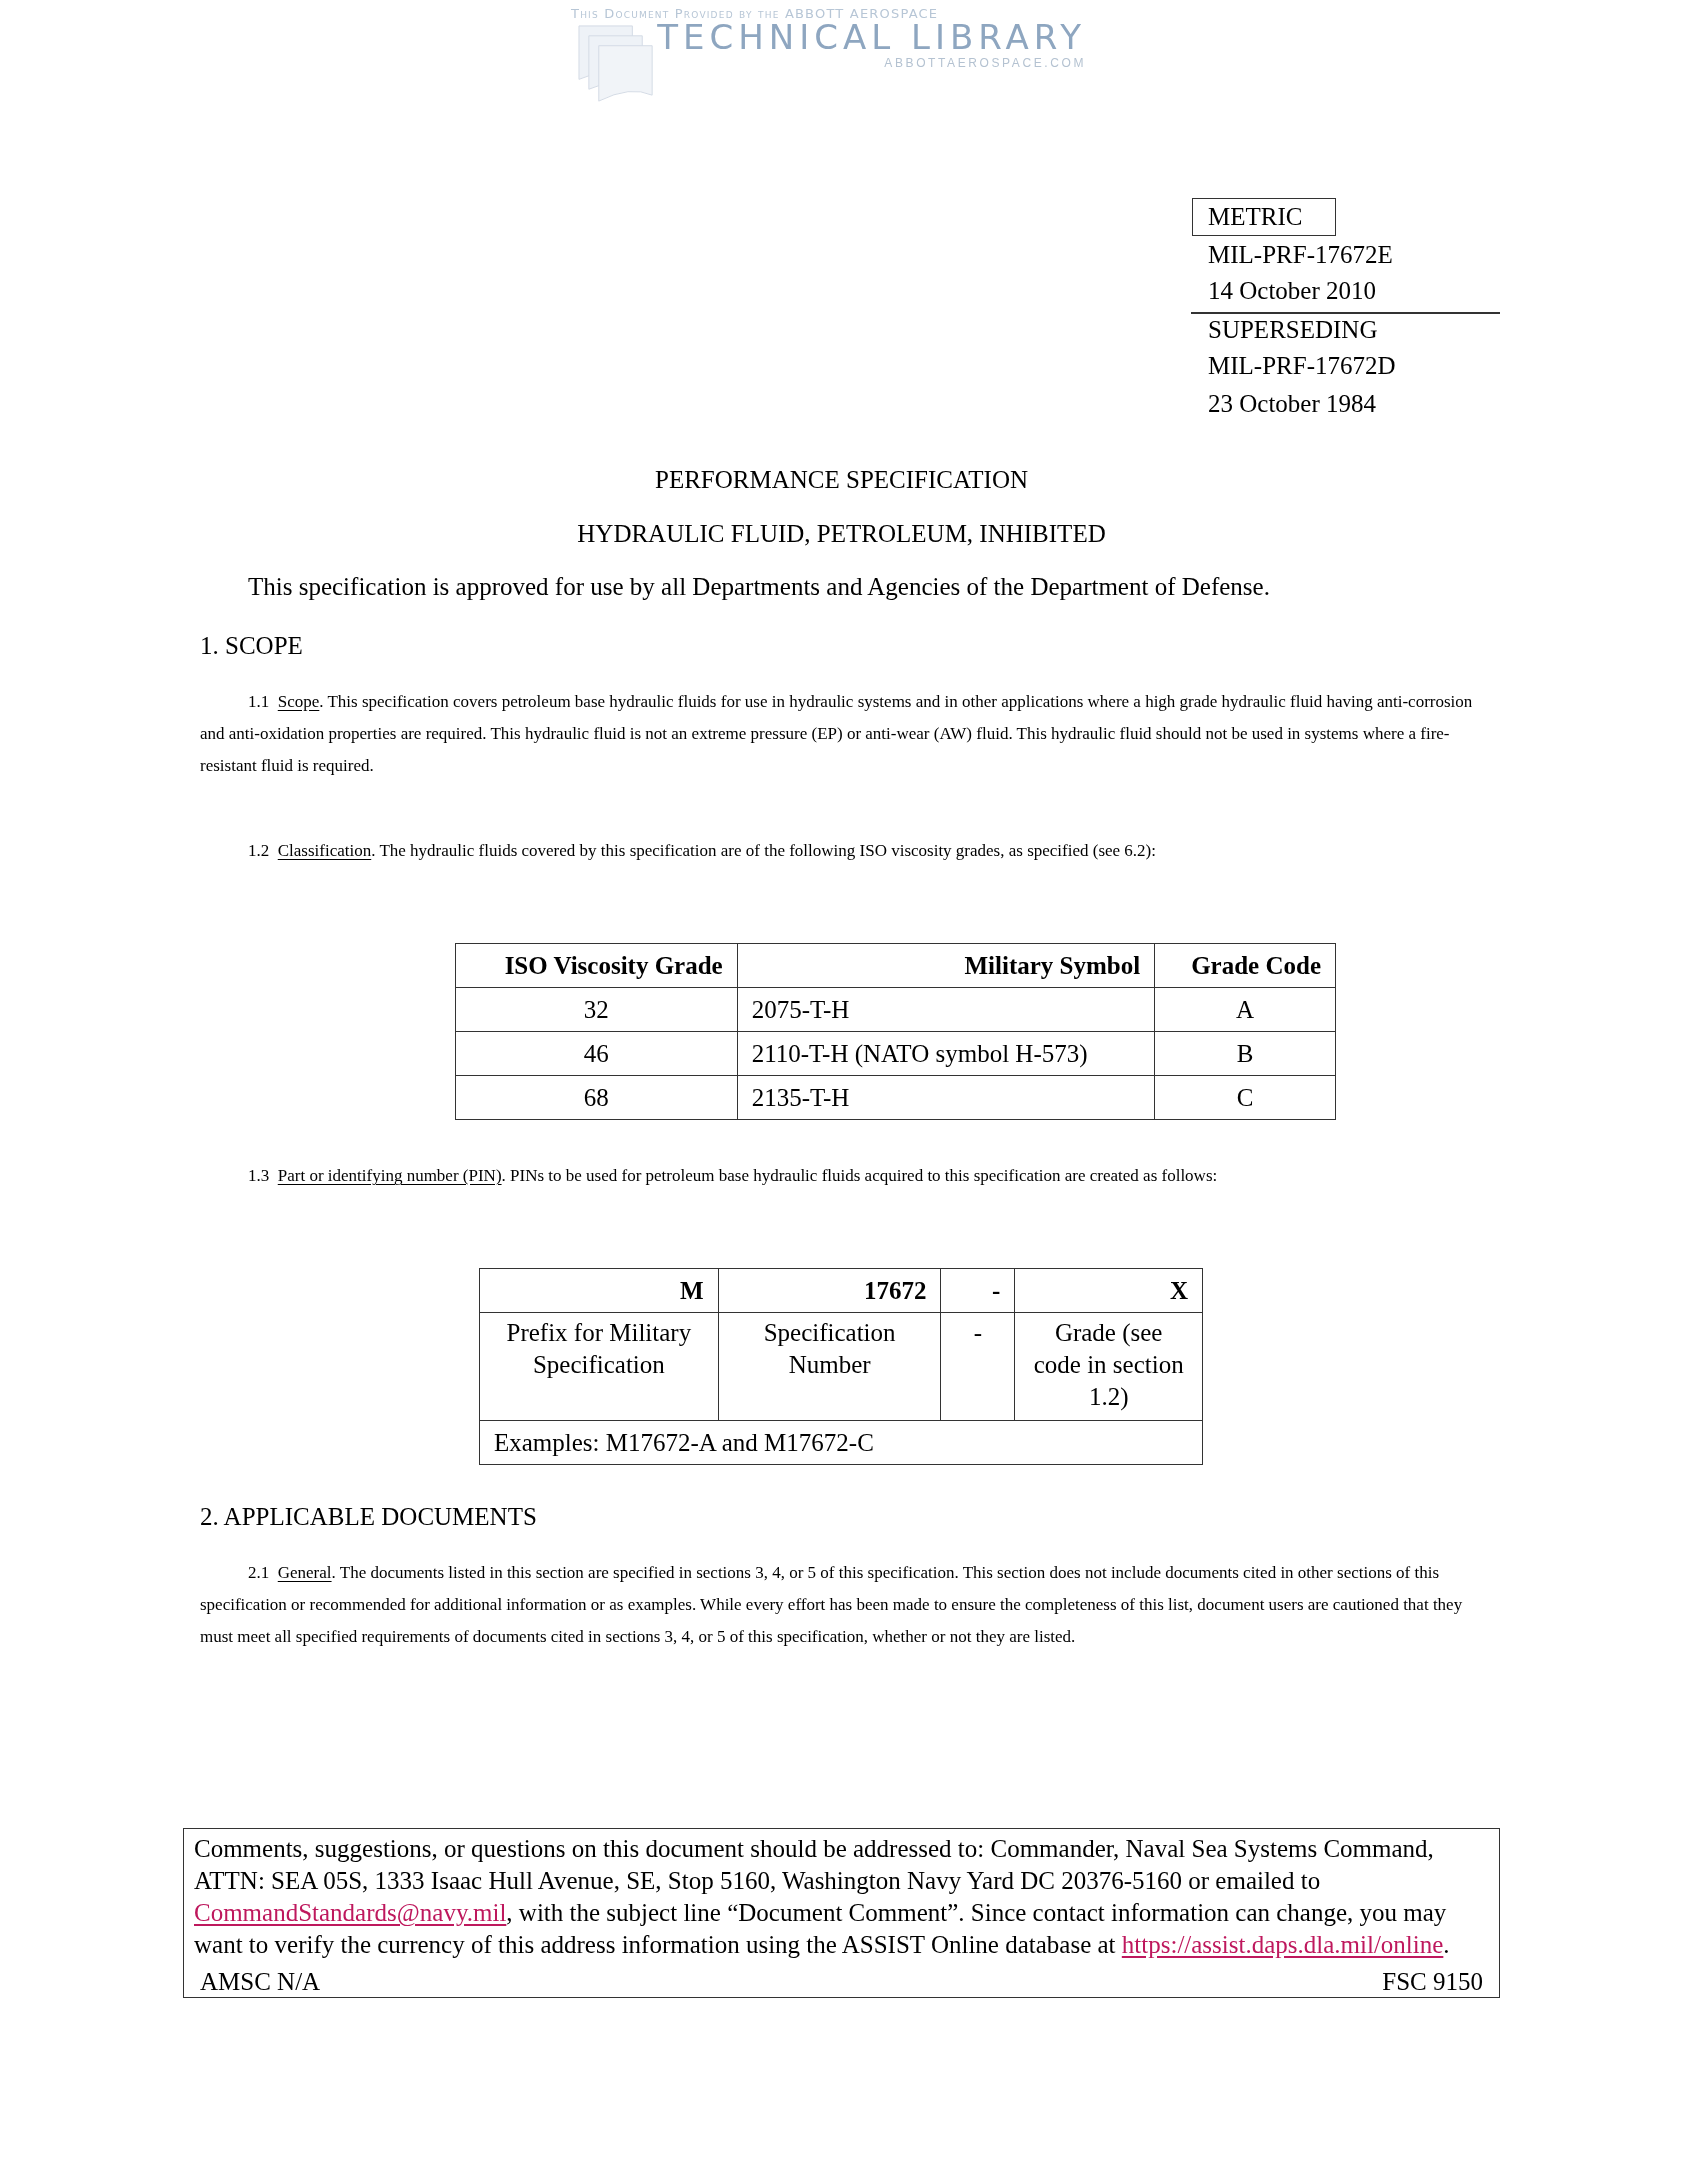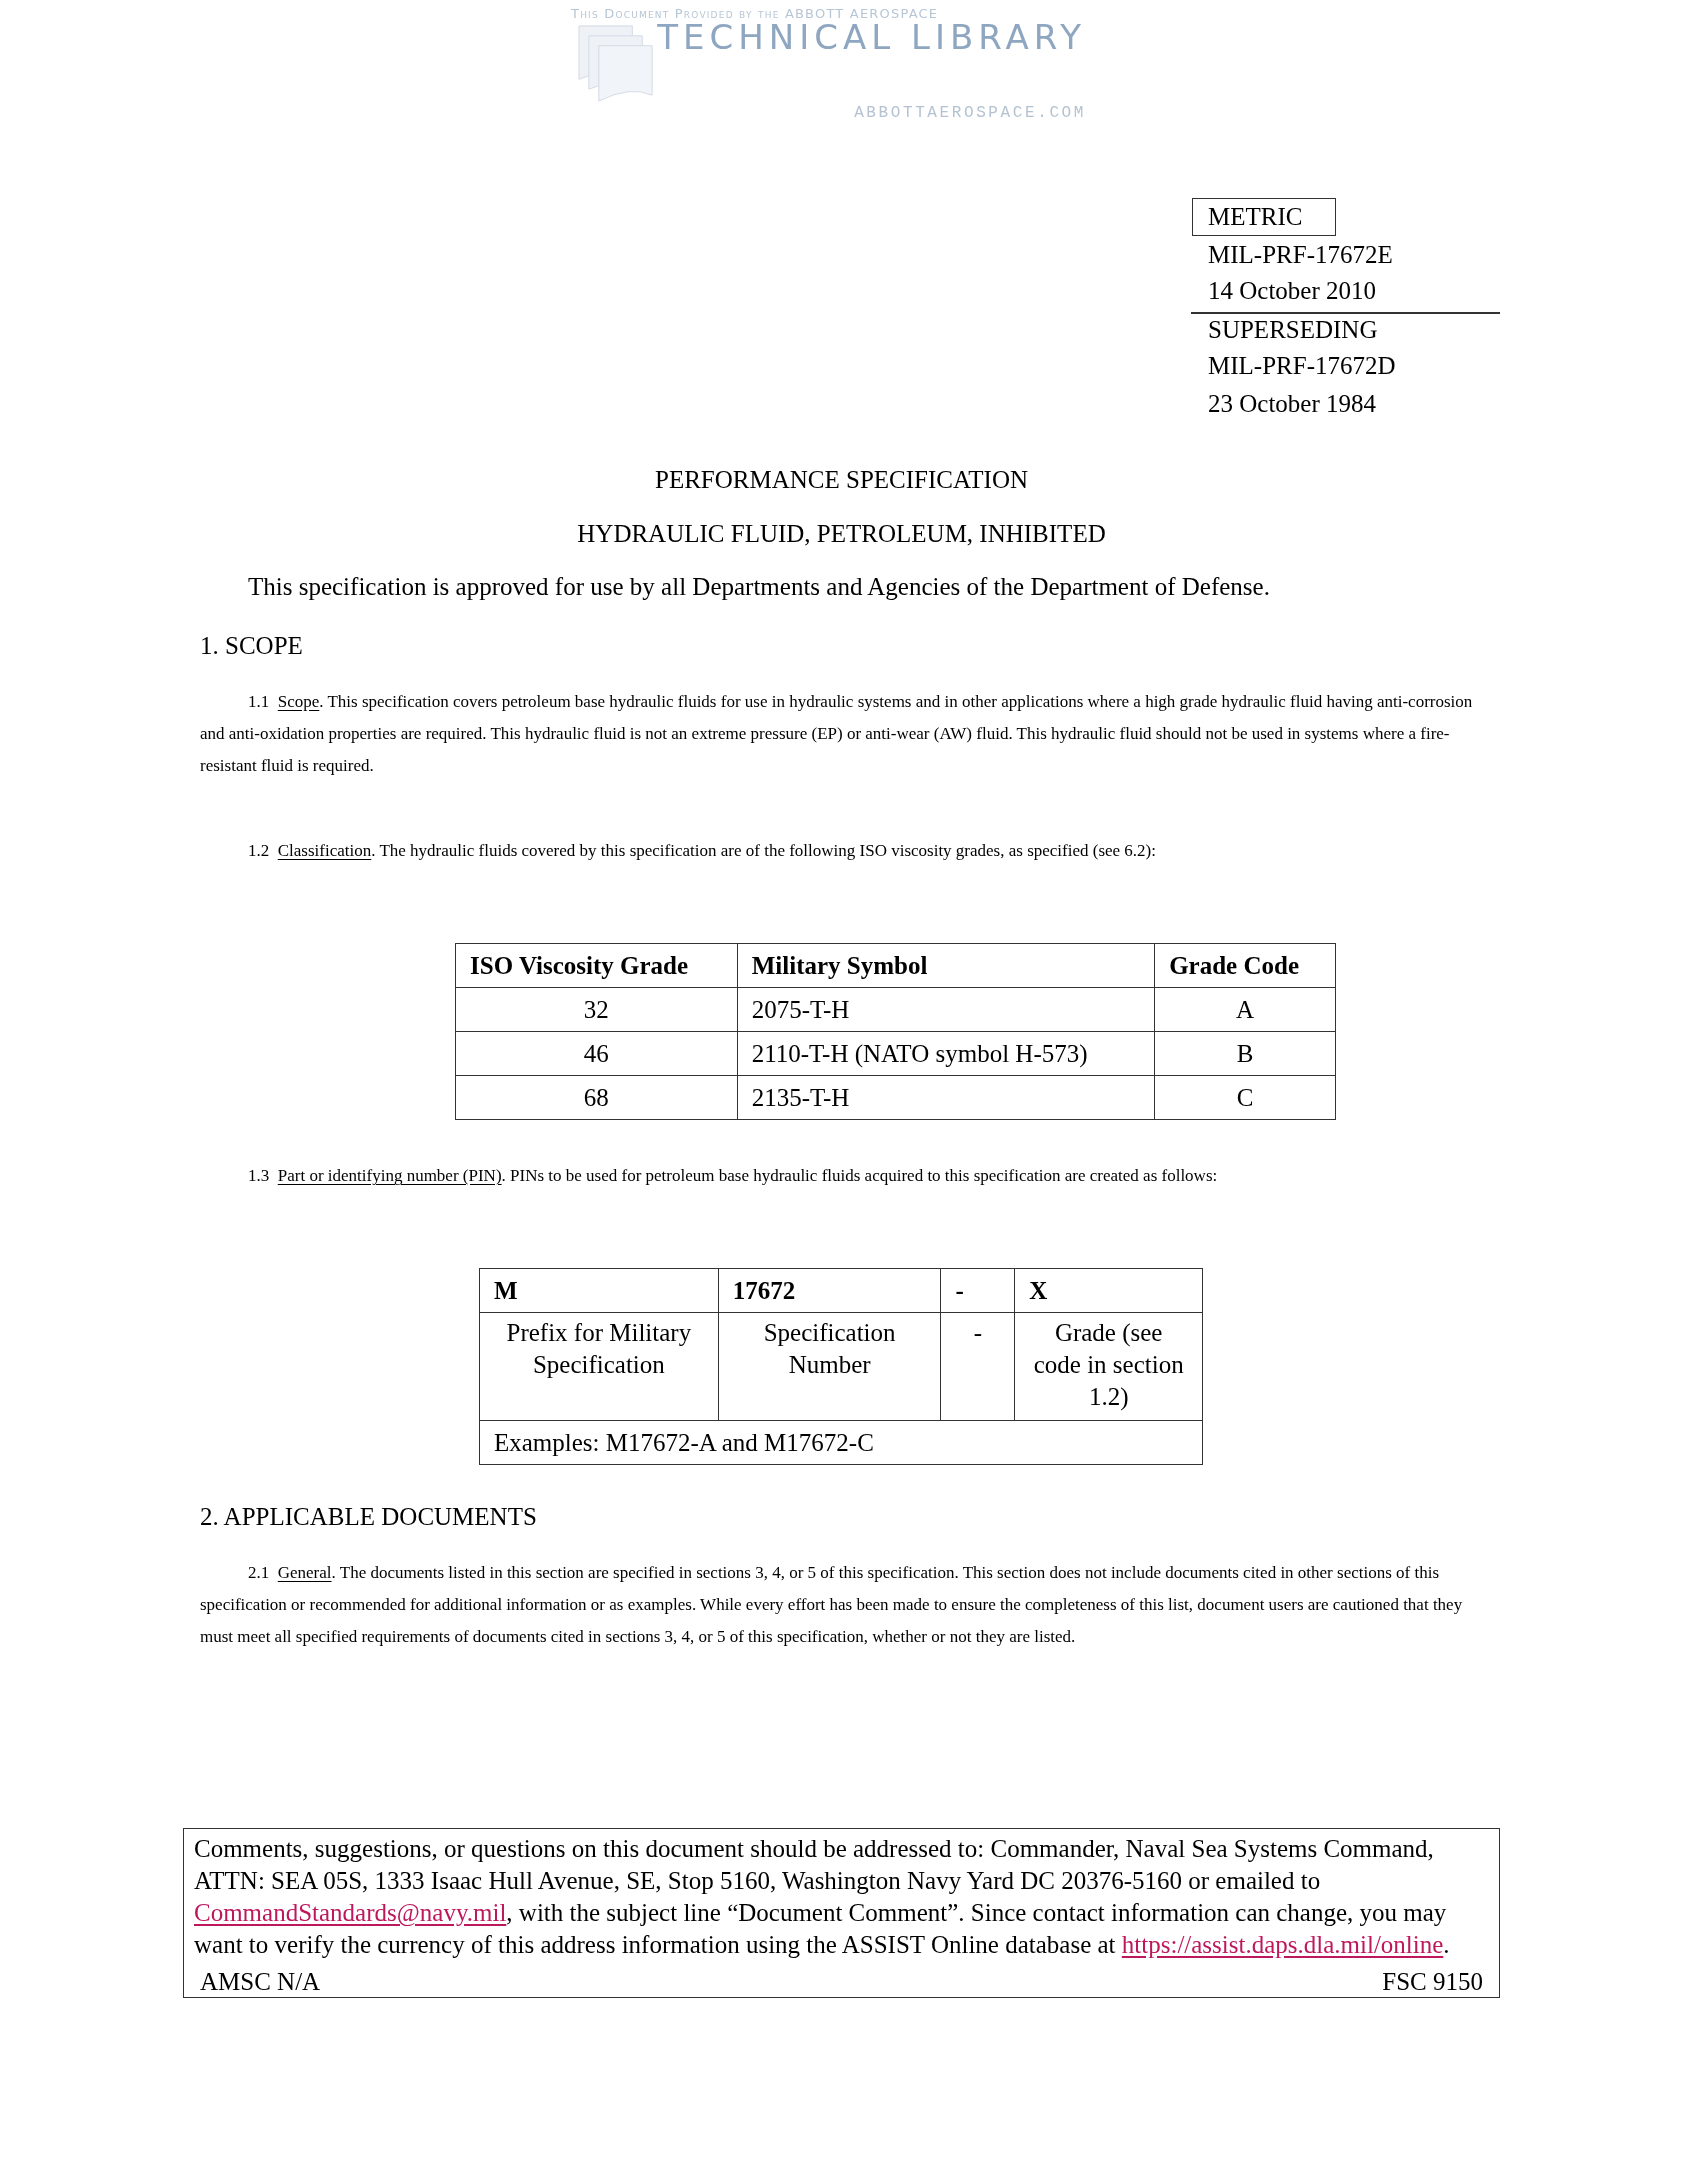--- a/index.html
+++ b/index.html
@@ -13,40 +13,40 @@
   
   .wm { position: absolute; left: 571px; top: 2px; width: 515px; height: 109px; }
   .wm-sheets { position: absolute; left: 0; top: 18px; width: 99px; height: 89px; }
   .wm-line1 { position: absolute; left: 0; top: 4px; width: 515px; text-align: left;
     font-family: "DejaVu Sans", sans-serif; font-size: 13px; letter-spacing: 1.2px;
     color: #b7c6d6; font-variant: small-caps; white-space: nowrap; }
   .wm-line2 { position: absolute; left: 40px; top: 15px; width: 475px; text-align: right;
     font-family: "DejaVu Sans", sans-serif; font-size: 34px; letter-spacing: 5px;
     color: #8ea6c0; white-space: nowrap; font-weight: normal; }
   .wm-line3 { position: absolute; left: 0; top: 54px; width: 515px; text-align: right;
-    font-family: Liberation Mono, monospace; font-size: 16px; letter-spacing: 2.6px;
-    color: #b4c2d1; white-space: nowrap; margin-top: 48px; }
+    font-family: Liberation Sans, sans-serif; font-size: 12px; letter-spacing: 2.6px;
+    color: #b4c2d1; white-space: nowrap; }
 
   
   .hdr-line { position: absolute; left: 1208px; font-size: 25px; white-space: nowrap; line-height: 30px; }
   .metric-box { position: absolute; left: 1192px; top: 198px; width: 144px; height: 38px;
     border: 1.5px solid #333; box-sizing: border-box; }
   .hdr-rule { position: absolute; left: 1191px; top: 312px; width: 309px; height: 0;
     border-top: 2px solid #333; }
 
   .center { position: absolute; left: 0; width: 1683px; text-align: center; white-space: nowrap; }
 
   .para { position: absolute; left: 200px; width: 1297px; line-height: 32px; font-size: 17px; }
   .para .indent { display: inline-block; width: 48px; }
   .u { text-decoration: underline; text-underline-offset: 3px; }
   .heading { position: absolute; left: 200px; white-space: nowrap; font-size: 25px; }
 
   table.grid { position: absolute; border-collapse: collapse; font-size: 25px; }
   table.grid td, table.grid th { border: 1.5px solid #333; padding: 0 14px; }
-  table.grid th { font-weight: bold; text-align: left; }
+  table.grid th { font-weight: bold; text-align: right; }
   .tc { text-align: center; }
   .tl { text-align: left; }
 
   #t1 { left: 455px; top: 943px; width: 881px; }
   #t1 tr { height: 44px; }
   #t1 col.c1 { width: 282px; } #t1 col.c2 { width: 418px; } #t1 col.c3 { width: 181px; }
 
   #t2 { left: 479px; top: 1268px; width: 724px; }
   #t2 col.c1 { width: 239px; } #t2 col.c2 { width: 223px; } #t2 col.c3 { width: 74px; } #t2 col.c4 { width: 188px; }
   #t2 .r-head { height: 44px; }

